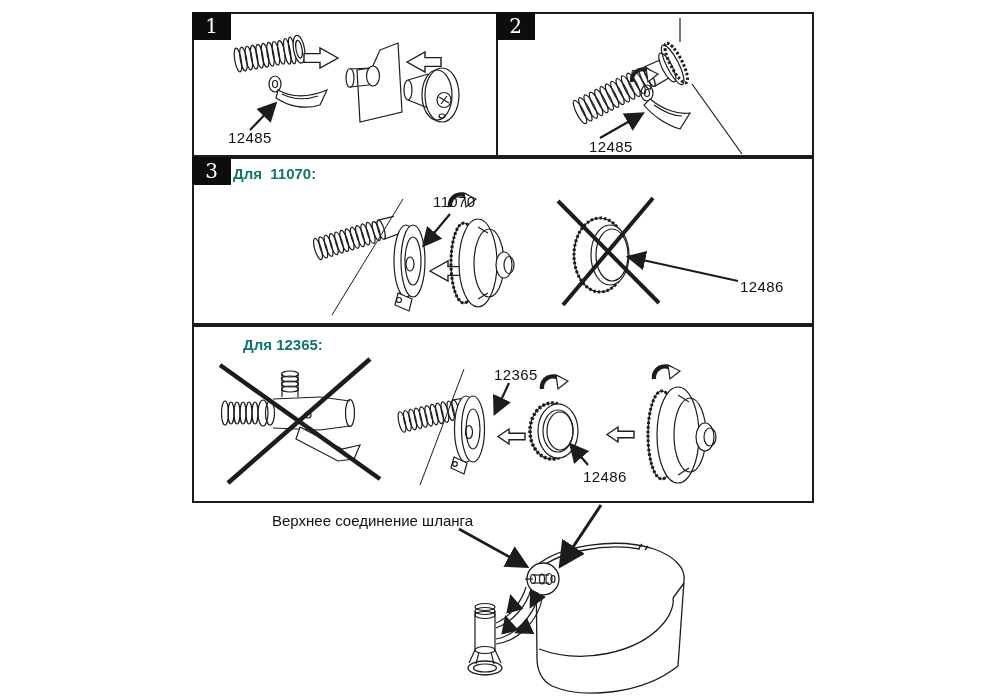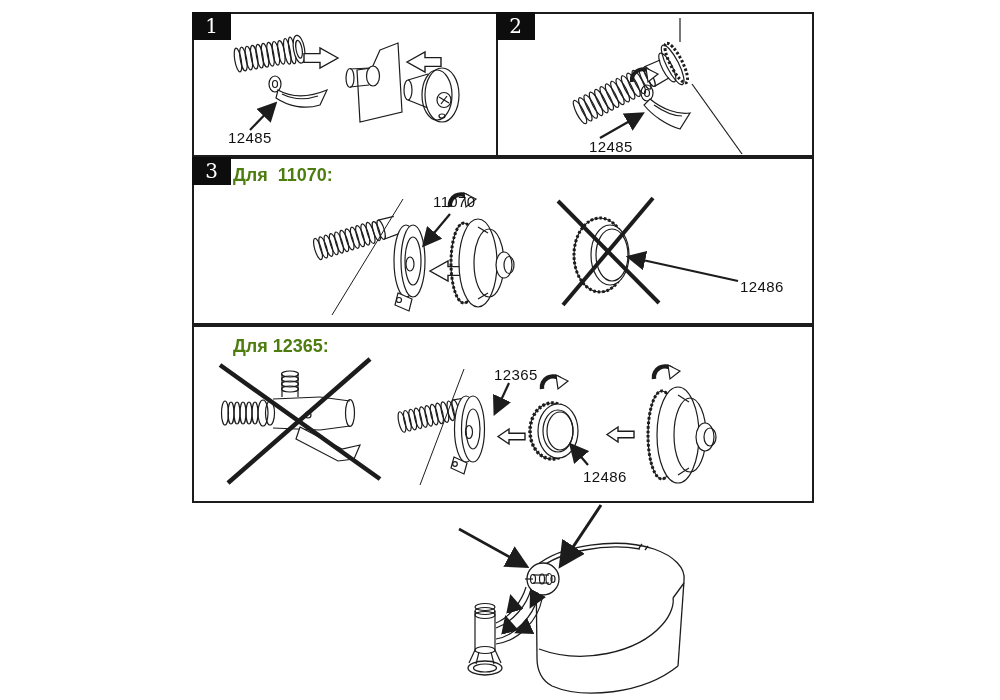--- a/index.html
+++ b/index.html
@@ -3,21 +3,21 @@
 <meta charset="utf-8">
 <style>
   html,body{margin:0;padding:0;background:#f6f6f6;}
   .stage{position:relative;width:1000px;height:700px;background:#ffffff;
          font-family:"Liberation Sans",sans-serif;overflow:hidden;}
   .panel{position:absolute;border:2px solid #1c1c1c;background:#fff;box-sizing:border-box;}
   .stepnum{position:absolute;width:39px;height:28px;background:#0d0d0d;color:#ffffff;
            display:flex;align-items:center;justify-content:center;
            font:20px "DejaVu Serif",serif;z-index:5;}
   .plabel{position:absolute;font-size:15px;color:#111;letter-spacing:.4px;z-index:4;}
-  .pheading{position:absolute;font-size:18px;font-weight:bold;color:#4d7c0f;white-space:pre;z-index:4;}
+  .pheading{position:absolute;font-size:15px;font-weight:bold;color:#0f766e;white-space:pre;z-index:4;}
   .caption{position:absolute;font-size:15px;color:#111;z-index:4;}
   svg{position:absolute;z-index:1;}
   svg *{vector-effect:non-scaling-stroke;}
 </style>
 </head>
 <body>
 
 <div class="stage">
 
   <div class="panel" style="left:192px;top:12px;width:306px;height:145px;"></div>
@@ -27,23 +27,24 @@
 
   <div class="stepnum" style="left:192px;top:12px;">1</div>
   <div class="stepnum" style="left:496px;top:12px;">2</div>
   <div class="stepnum" style="left:192px;top:157px;">3</div>
 
   <div class="plabel" style="left:228px;top:129px;">12485</div>
   <div class="plabel" style="left:589px;top:138px;">12485</div>
   <div class="pheading" style="left:233px;top:165px;">Для  11070:</div>
   <div class="plabel" style="left:433px;top:193px;">11070</div>
   <div class="plabel" style="left:740px;top:278px;">12486</div>
-  <div class="pheading" style="left:233px;top:336px;">Для 12365:</div>
+  <div class="pheading" style="left:243px;top:336px;">Для 12365:</div>
   <div class="plabel" style="left:494px;top:366px;text-align:center;">12365</div>
   <div class="plabel" style="left:583px;top:468px;">12486</div>
+  <div class="caption" style="left:272px;top:512px;">Верхнее соединение шланга</div>
 
   <svg style="left:192px;top:12px;" width="306" height="145" viewBox="0 0 306 145" fill="none" stroke="#1c1c1c" stroke-width="1.2">
     <defs>
         <marker id="m1" markerWidth="9" markerHeight="9" refX="7.5" refY="4.5" orient="auto">
           <path d="M0,0 L9,4.5 L0,9 Z" fill="#1c1c1c" stroke="none"></path>
         </marker>
       </defs>
     <g transform="translate(46,48) rotate(-10)">
       <ellipse cx="0" cy="0" rx="3.2" ry="12"></ellipse>
         <ellipse cx="5.5" cy="0" rx="3.2" ry="12"></ellipse>

